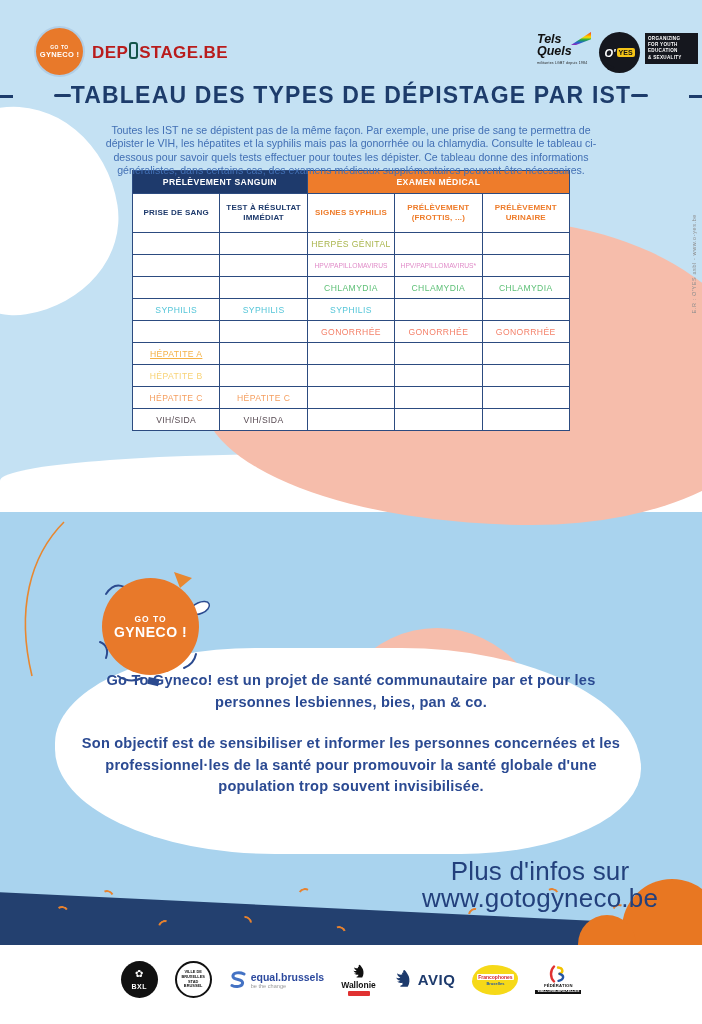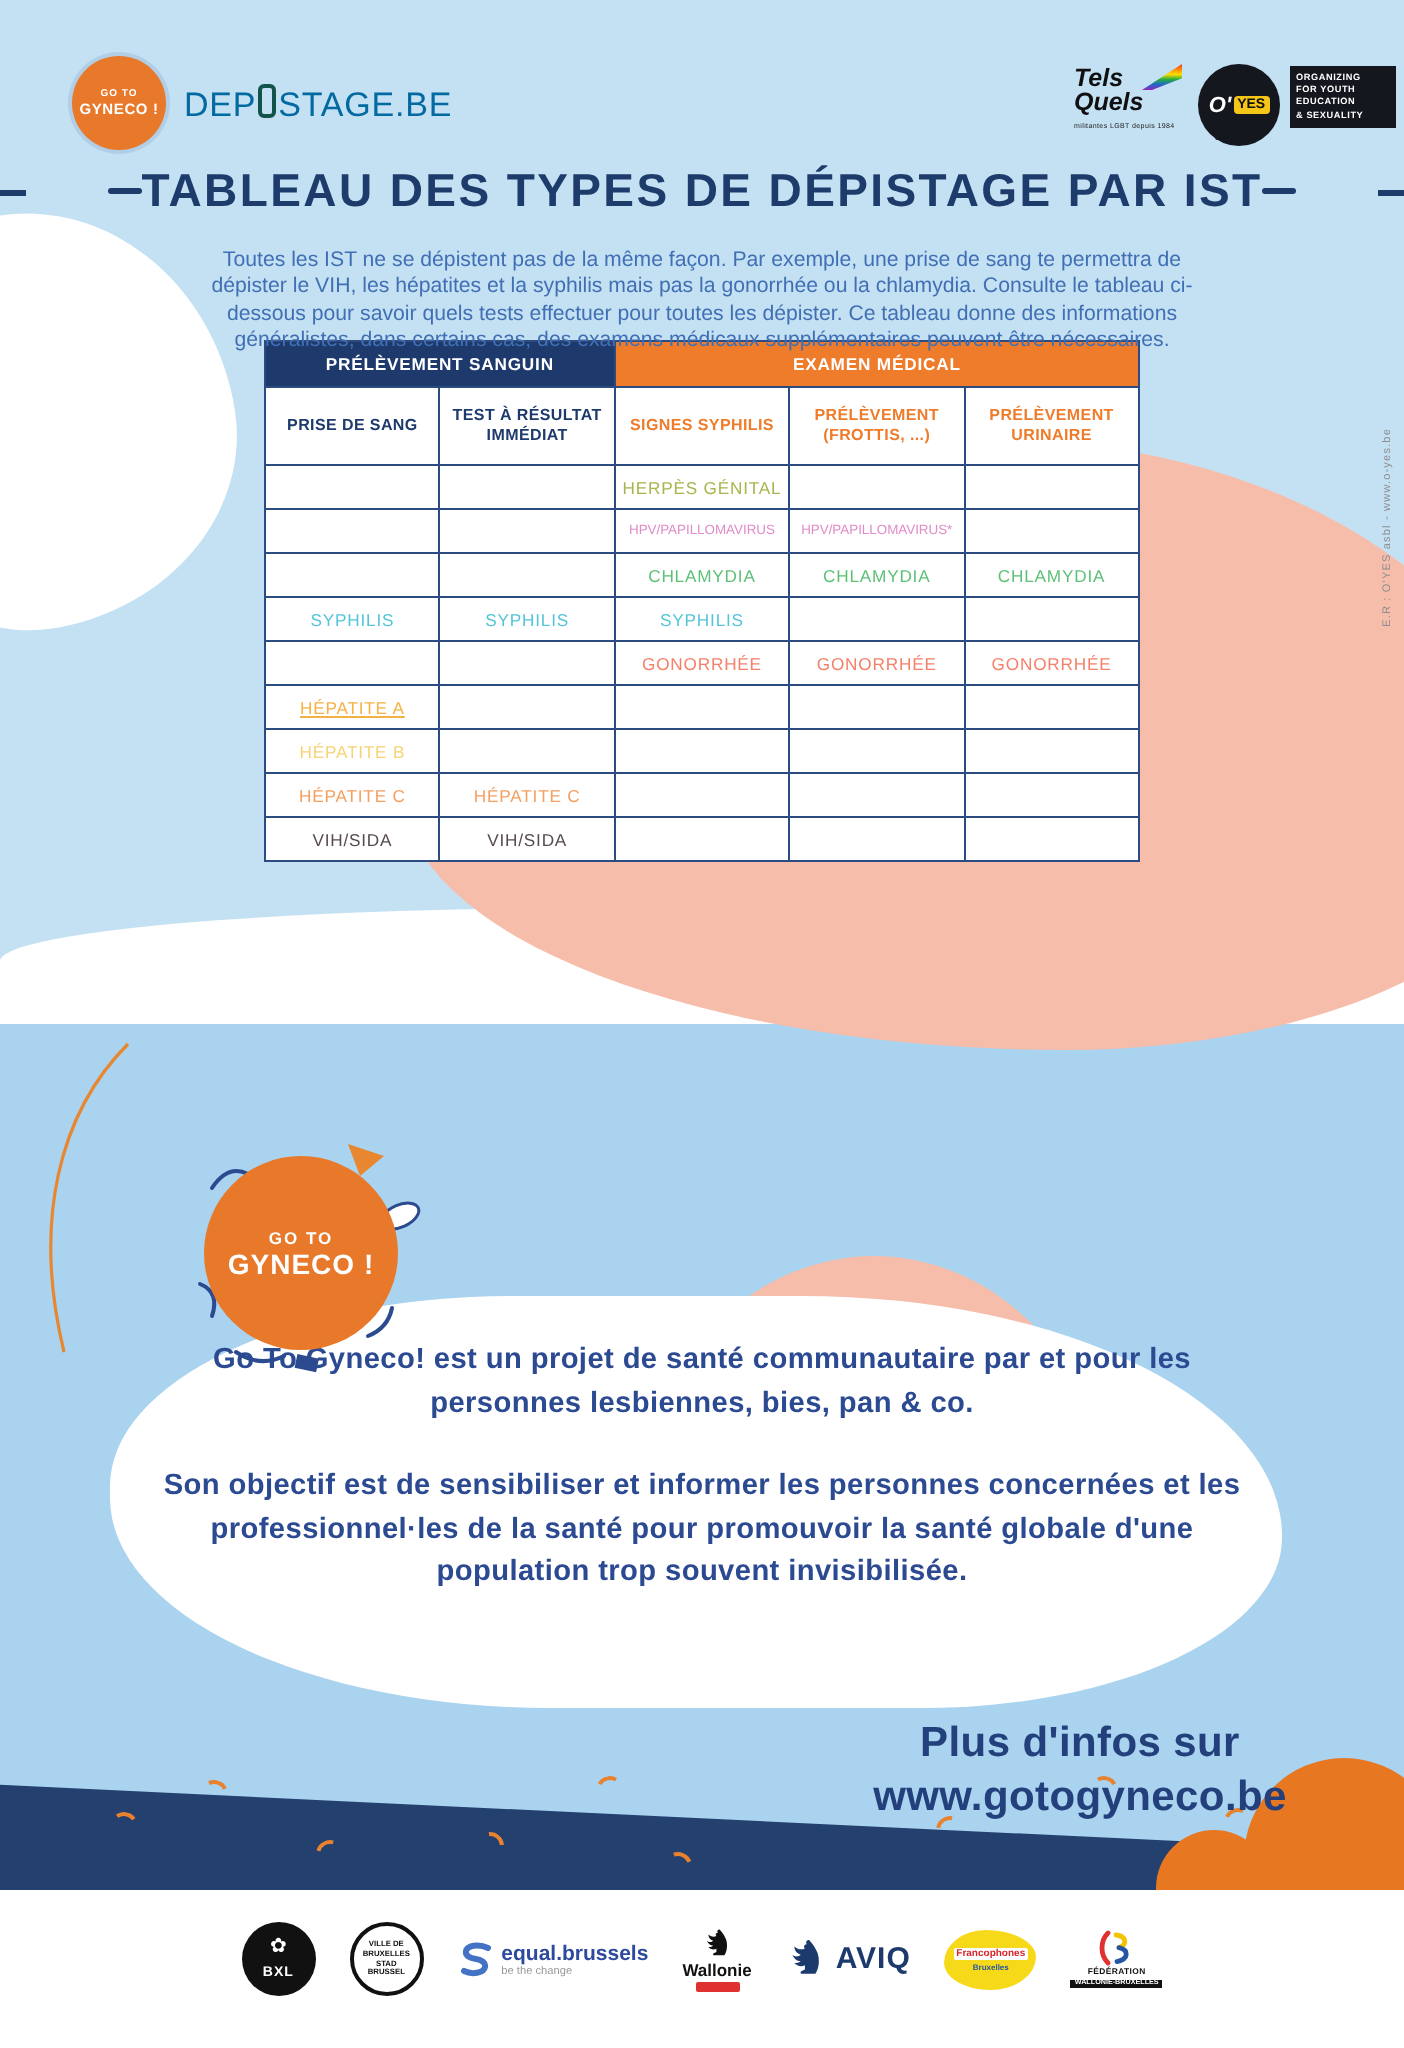--- a/index.html
+++ b/index.html
@@ -15,21 +15,21 @@
   .blob-salmon{position:absolute;right:-70px;top:220px;width:570px;height:305px;background:#f6bdab;
         border-radius:52% 48% 42% 58%/58% 62% 38% 42%;z-index:2;}
 
   
   .hdr{position:absolute;left:0;top:26px;width:100%;height:62px;z-index:5;}
   .badge-mini{position:absolute;left:36px;top:2px;width:47px;height:47px;background:#e8792a;border-radius:50%;
         display:flex;flex-direction:column;align-items:center;justify-content:center;color:#fff;
         box-shadow:0 0 0 2px rgba(43,74,143,.12);}
   .badge-mini .l1{font-size:5px;font-weight:bold;letter-spacing:.5px;}
   .badge-mini .l2{font-size:7.5px;font-weight:bold;letter-spacing:.3px;}
-  .wordmark{position:absolute;left:92px;top:15px;color:#0369a1;font-weight:normal;font-size:17px;letter-spacing:.4px;}
+  .wordmark{position:absolute;left:92px;top:15px;color:#b91c1c;font-weight:bold;font-size:17px;letter-spacing:.4px;}
   .tube{display:inline-block;width:5px;height:13px;border:2px solid #13544a;border-radius:3px;margin:0 1px;
         position:relative;top:1px;}
   .tels{position:absolute;left:537px;top:7px;width:52px;color:#101010;font-weight:bold;font-style:italic;
         font-size:12.5px;line-height:12px;}
   .tels .rainbow{position:absolute;left:34px;top:-1px;width:20px;height:13px;
         background:linear-gradient(180deg,#e33,#f80,#fd0,#2a4,#26c,#92b);
         clip-path:polygon(0 100%,100% 0,100% 55%,25% 100%);}
   .tels .sub{display:block;font-size:3.5px;font-weight:normal;font-style:normal;letter-spacing:.2px;color:#222;}
   .oyes-circle{position:absolute;left:599px;top:6px;width:41px;height:41px;background:#15171e;border-radius:50%;
         display:flex;align-items:center;justify-content:center;gap:1px;}
@@ -77,22 +77,22 @@
   .about-text{position:absolute;left:70px;top:158px;width:562px;text-align:center;color:#2b4a92;z-index:3;}
   .about-text p{margin:0 0 20px;font-size:14.6px;line-height:21.5px;font-weight:bold;letter-spacing:.2px;}
 
   .badge-big{position:absolute;left:88px;top:52px;width:126px;height:126px;z-index:4;}
   .badge-big .circle{position:absolute;left:14px;top:14px;width:97px;height:97px;background:#e8792a;border-radius:50%;
         display:flex;flex-direction:column;align-items:center;justify-content:center;color:#fff;}
   .badge-big .l1{font-size:8.5px;font-weight:bold;letter-spacing:1px;}
   .badge-big .l2{font-size:14px;font-weight:bold;letter-spacing:.5px;}
   .badge-doodles{position:absolute;left:0;top:0;}
 
-  .more-info{position:absolute;right:12px;top:346px;width:300px;text-align:center;color:#23407c;font-weight:bold;
-        font-size:21px;line-height:27px;z-index:5;letter-spacing:.2px;}
+  .more-info{position:absolute;right:12px;top:346px;width:300px;text-align:center;color:#23407c;font-weight:normal;
+        font-size:26px;line-height:27px;z-index:5;letter-spacing:.2px;}
 
   .wave-navy{position:absolute;left:0;bottom:0;width:100%;height:56px;background:#23406f;
         clip-path:polygon(0 6%,100% 66%,100% 100%,0 100%);z-index:3;}
   .cloud-orange .c1{position:absolute;right:-20px;bottom:-34px;width:100px;height:100px;background:#e87722;
         border-radius:50%;z-index:4;}
   .cloud-orange .c2{position:absolute;right:66px;bottom:-28px;width:58px;height:58px;background:#e87722;
         border-radius:50%;z-index:4;}
   .odash{position:absolute;width:10px;height:10px;border:2.6px solid transparent;border-top-color:#e8822e;
         border-radius:50%;z-index:4;}
 

